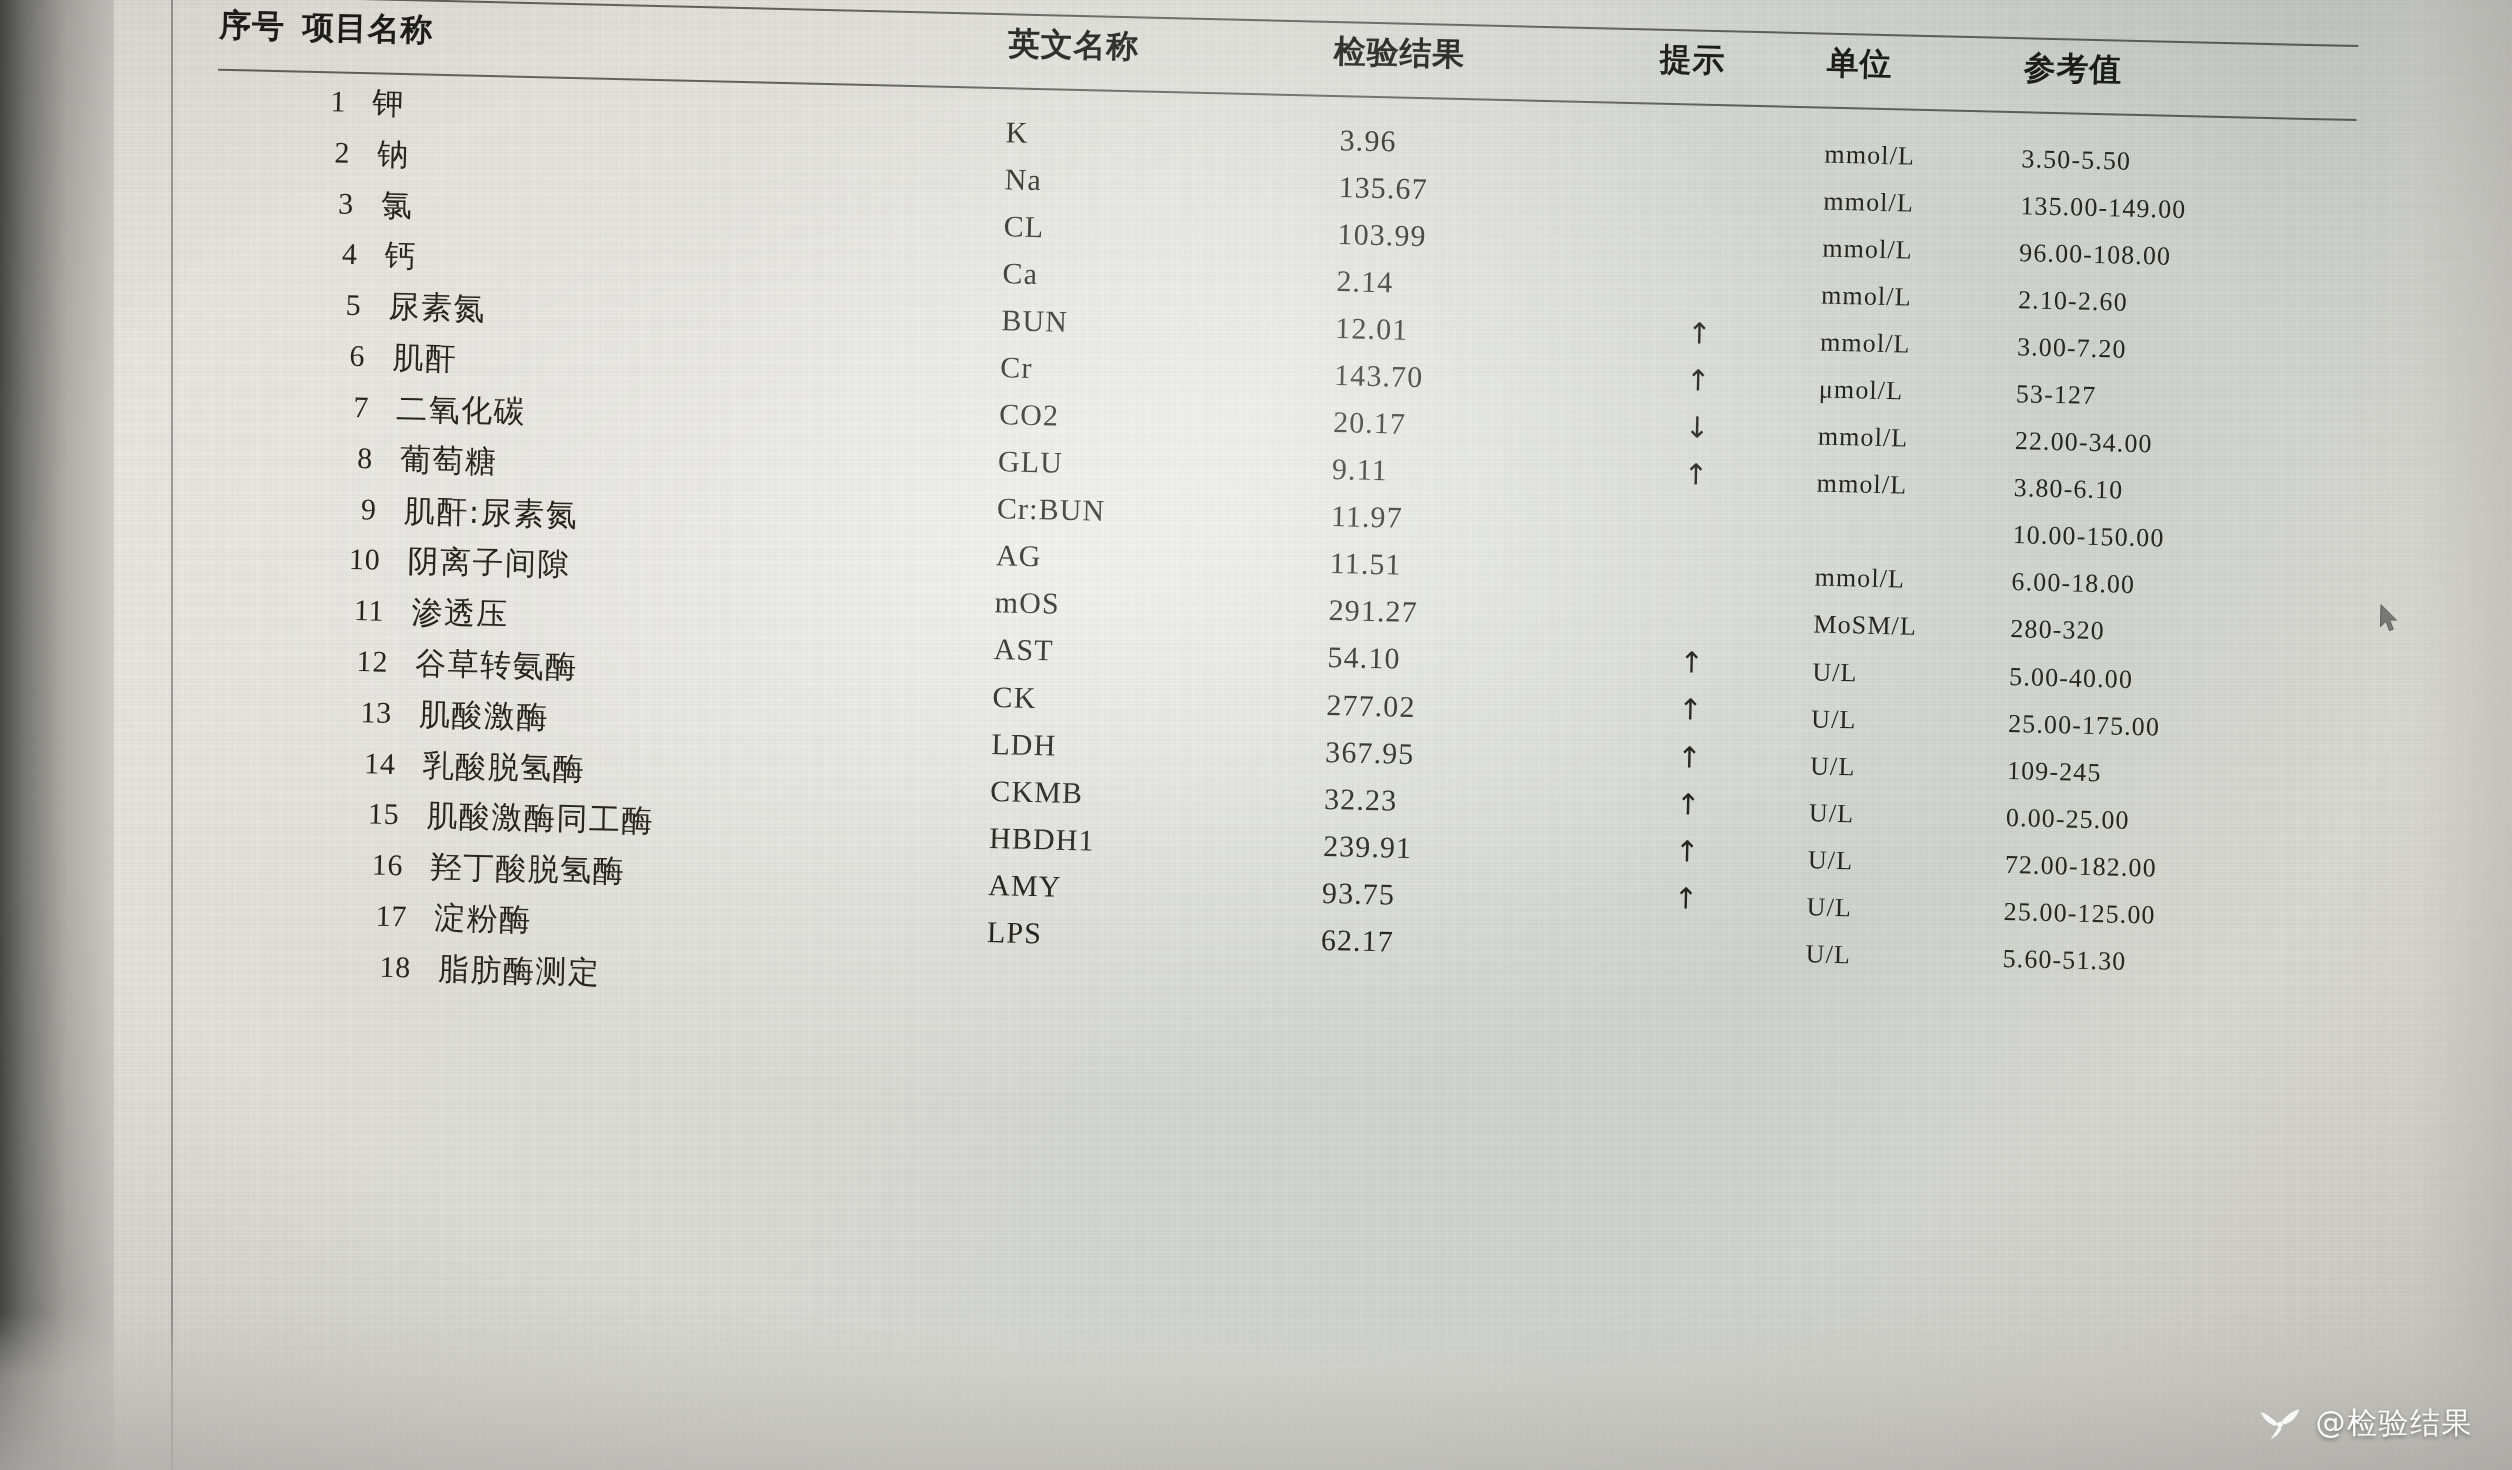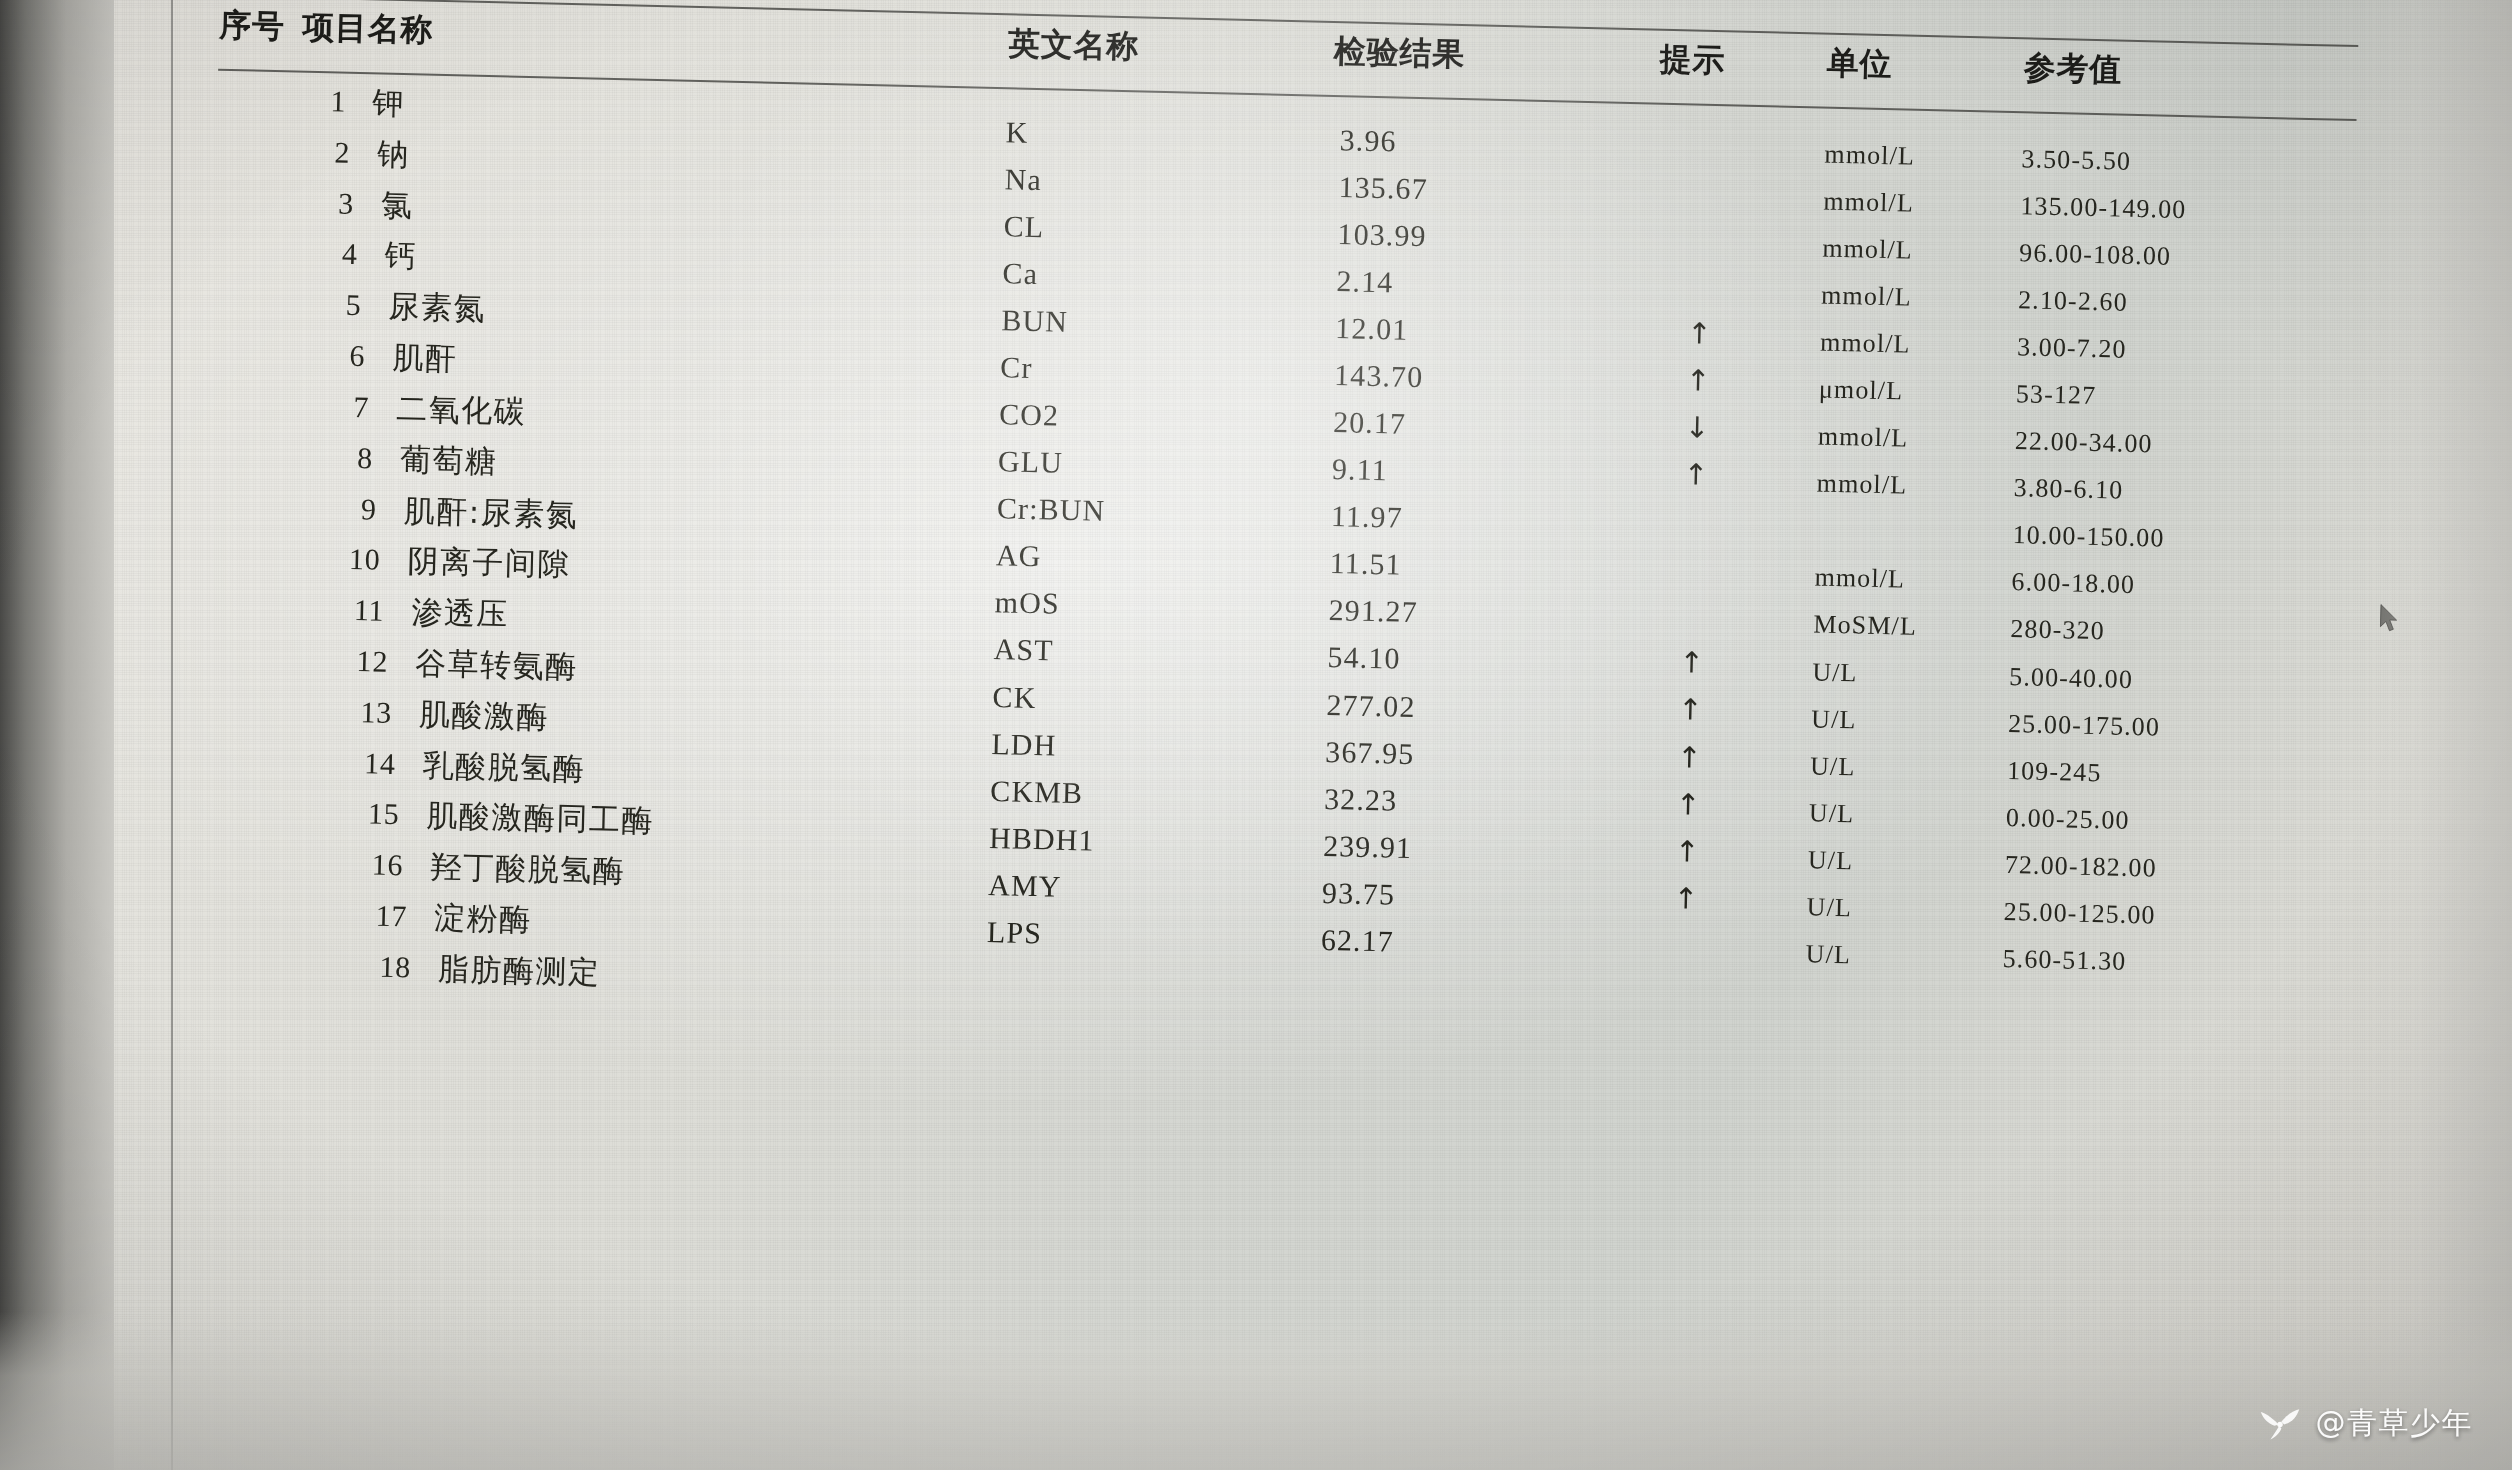--- a/index.html
+++ b/index.html
@@ -388,17 +388,17 @@
   <div class="panel-bottom"></div>
   <div class="vignette"></div>
 
   <div class="watermark">
     <svg class="wm-logo" viewBox="0 0 64 64">
       <path d="M30 34 C18 22 10 18 4 16 C8 26 14 32 24 36 Z" fill="#ffffff" opacity="0.95"></path>
       <path d="M34 30 C44 18 52 14 60 12 C56 24 48 32 38 34 Z" fill="#ffffff" opacity="0.95"></path>
       <path d="M31 36 C26 44 22 50 18 56 C26 52 32 46 34 40 Z" fill="#ffffff" opacity="0.95"></path>
       <circle cx="32" cy="34" r="4" fill="#ffffff"></circle>
     </svg>
-    <span>@青草少年</span>
+    <span>@检验结果</span>
   </div>
 
 </div>
 
 
 </body></html>

